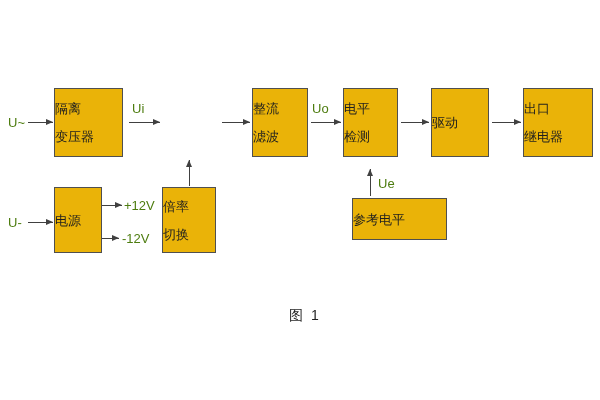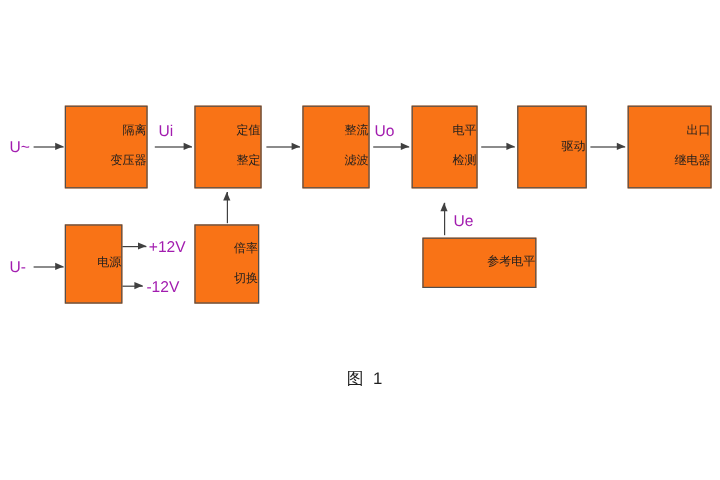--- a/index.html
+++ b/index.html
@@ -10,37 +10,37 @@
     overflow: hidden;
   }
   .canvas {
     position: relative;
     width: 600px; height: 400px;
     background: #ffffff;
   }
   .box {
     position: absolute;
     border: 1px solid #4f4f4f;
-    background: #f97316;
+    background: #eab308;
     display: flex;
     flex-direction: column;
-    align-items: flex-end;
+    align-items: flex-start;
     justify-content: center;
     gap: 15px;
-    font-size: 10px;
+    font-size: 13px;
     color: #1f1f1f;
     line-height: 1;
     box-sizing: border-box;
     white-space: nowrap;
   }
   .box.single { gap: 0; }
   .lbl {
     position: absolute;
     font-size: 13px;
-    color: #a21caf;
+    color: #4d7c0f;
     line-height: 1;
     white-space: nowrap;
   }
   .caption {
     position: absolute;
     font-size: 14px;
     color: #1f1f1f;
     letter-spacing: 2px;
   }
   
@@ -86,24 +86,20 @@
   <div class="ha" style="left:28px; top:222px; width:25px;"></div>
 
   <div class="box" style="left:54px; top:88px; width:69px; height:69px;">
     <span>隔离</span>
     <span>变压器</span>
   </div>
 
   <span class="lbl" style="left:132px; top:102px;">Ui</span>
   <div class="ha" style="left:129px; top:122px; width:31px;"></div>
 
-  <div class="box" style="left:162px; top:88px; width:56px; height:69px;">
-    <span>定值</span>
-    <span>整定</span>
-  </div>
 
   <div class="ha" style="left:222px; top:122px; width:28px;"></div>
 
   <div class="box" style="left:252px; top:88px; width:56px; height:69px;">
     <span>整流</span>
     <span>滤波</span>
   </div>
 
   <span class="lbl" style="left:312px; top:102px;">Uo</span>
   <div class="ha" style="left:311px; top:122px; width:30px;"></div>

